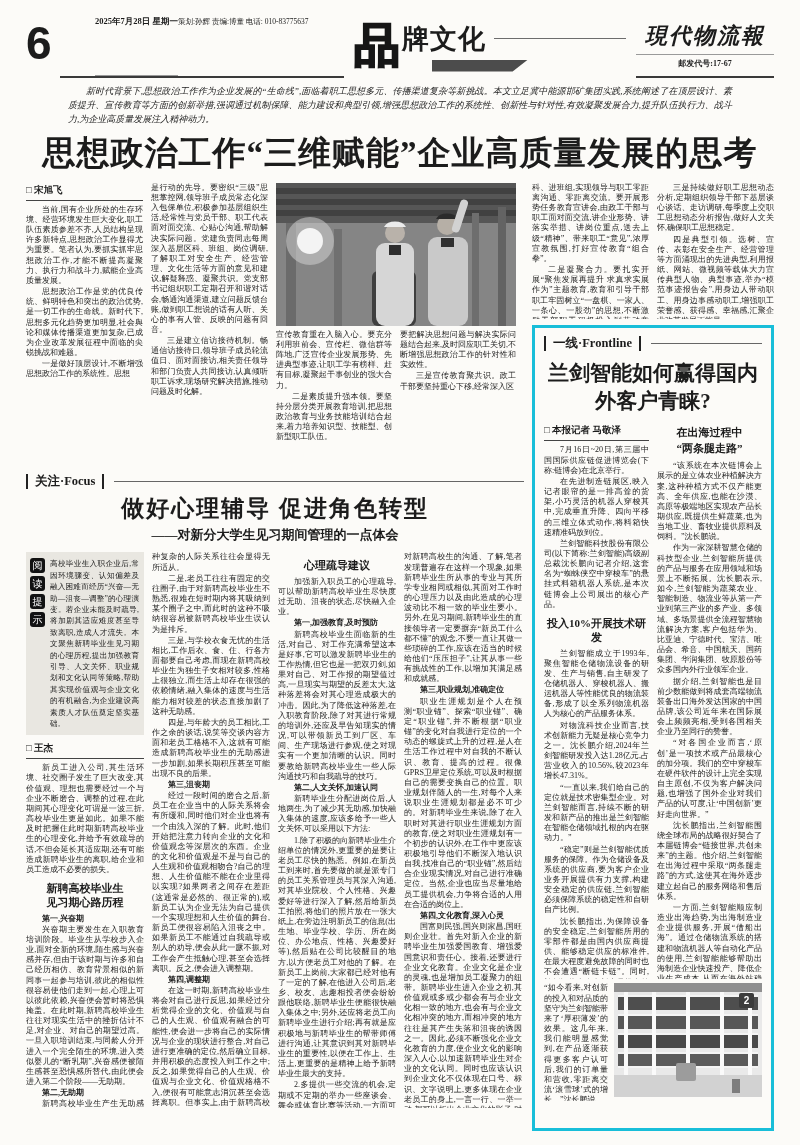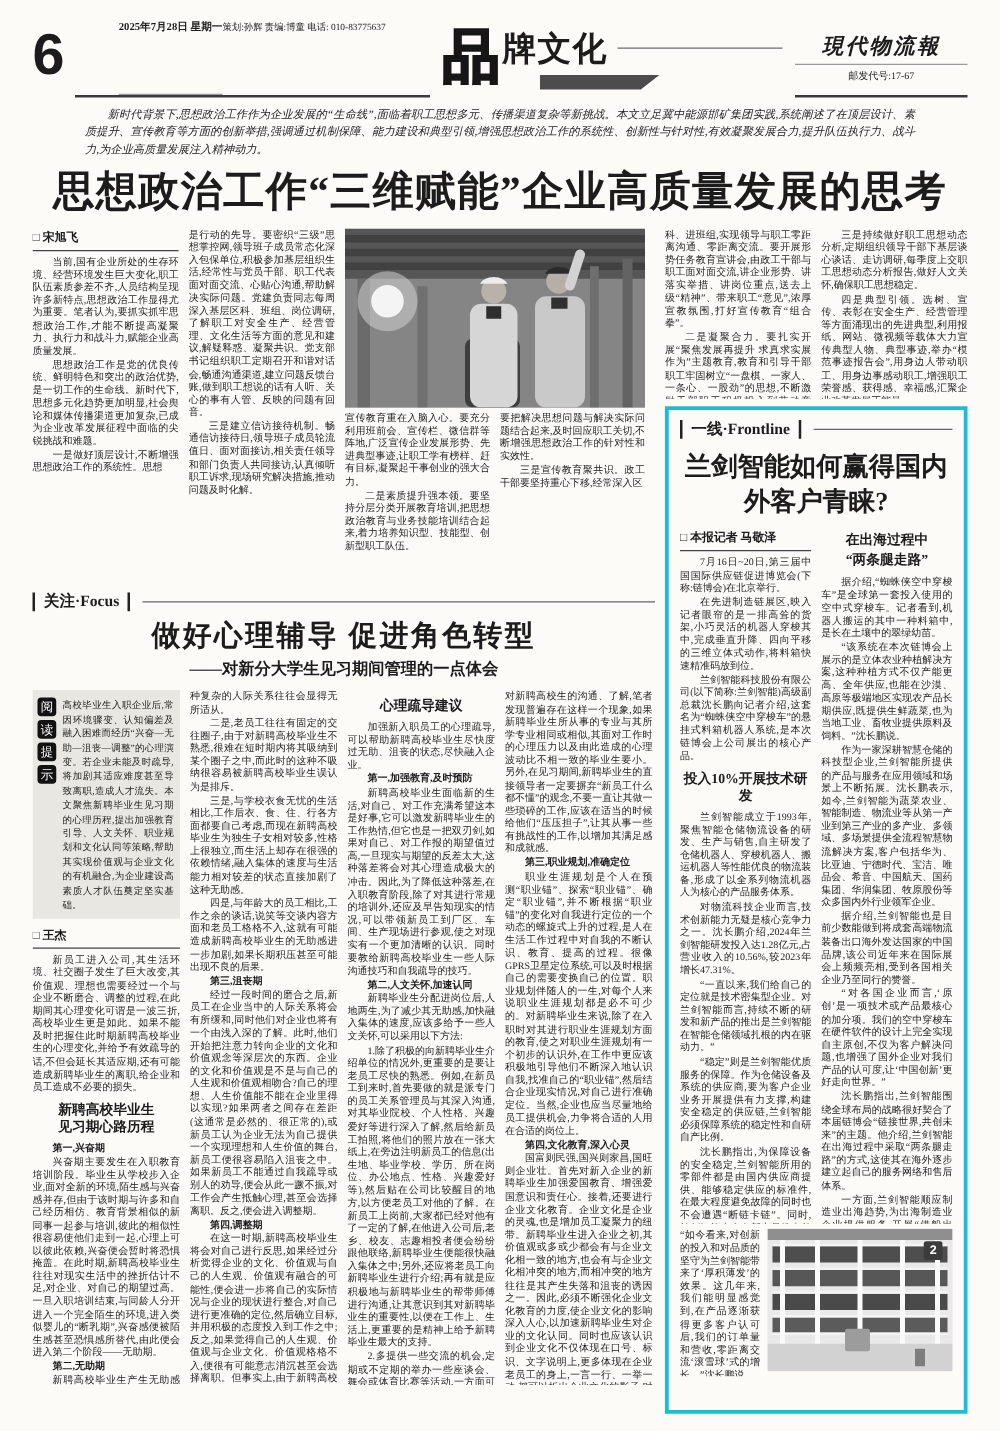--- a/index.html
+++ b/index.html
@@ -17,23 +17,23 @@
   .mast-big{font-size:46px;line-height:1;color:#ffffff;-webkit-text-stroke:2px #161616;
             text-stroke:2px #161616;font-weight:700;}
   .mast-right{flex:1;display:flex;flex-direction:column;margin-left:2px;}
   .mast-row{display:flex;align-items:center;}
   .mast-rest{font-size:27px;font-weight:900;letter-spacing:1px;}
   .mast-line{flex:1;height:1.5px;background:#6d6d6d;margin-left:8px;}
   .trap{width:96px;height:12px;background:#4c4c4c;margin:3px 0 0 30px;
         clip-path:polygon(0 0,100% 0,84% 100%,0 100%);}
   .hdr-right{width:138px;display:flex;flex-direction:column;justify-content:center;
              border-bottom:2px solid #3a3a3a;text-align:center;}
-  .paper-name{font-size:17px;font-weight:900;font-style:italic;letter-spacing:2px;
+  .paper-name{font-size:22px;font-weight:900;font-style:italic;letter-spacing:2px;
               padding-bottom:3px;border-bottom:1px solid #9a9a9a;}
-  .postal{font-size:8px;font-weight:400;padding-top:3px;}
+  .postal{font-size:8px;font-weight:700;padding-top:3px;}
   
   .intro{font-size:9px;font-style:italic;line-height:1.55;text-align:justify;
          margin:7px 42px 2px;text-indent:2em;color:#222;}
   .lead-headline{font-size:33px;font-weight:900;text-align:center;letter-spacing:1px;
                  margin:4px 0 7px;white-space:nowrap;}
   .content-row{display:flex;gap:8px;}
   .zone-left{width:498px;}
   .zone-right{width:242px;}
   .col{overflow:hidden;}
   .para{margin:0 0 1px;font-size:8px;line-height:1.27;text-align:justify;text-indent:2em;}
@@ -254,21 +254,20 @@
                 <p class="para">兰剑智能成立于1993年,聚焦智能仓储物流设备的研发、生产与销售,自主研发了仓储机器人、穿梭机器人、搬运机器人等性能优良的物流装备,形成了以全系列物流机器人为核心的产品服务体系。</p>
                 <p class="para">对物流科技企业而言,技术创新能力无疑是核心竞争力之一。沈长鹏介绍,2024年兰剑智能研发投入达1.28亿元,占营业收入的10.56%,较2023年增长47.31%。</p>
                 <p class="para">“一直以来,我们给自己的定位就是技术密集型企业。对兰剑智能而言,持续不断的研发和新产品的推出是兰剑智能在智能仓储领域扎根的内在驱动力。”</p>
                 <p class="para">“稳定”则是兰剑智能优质服务的保障。作为仓储设备及系统的供应商,要为客户企业业务开展提供有力支撑,构建安全稳定的供应链,兰剑智能必须保障系统的稳定性和自研自产比例。</p>
                 <p class="para">沈长鹏指出,为保障设备的安全稳定,兰剑智能所用的零部件都是由国内供应商提供、能够稳定供应的标准件,在最大程度避免故障的同时也不会遭遇“断链卡链”。同时,兰剑智能也会在新产品推出前进行多次测试,并在产品发货前进行最终测试。</p>
               </div>
           </div>
           <div class="c col">
               <p class="para subc2" style="white-space: pre-line;">在出海过程中
 “两条腿走路”</p>
-              <p class="para">据介绍,“蜘蛛侠空中穿梭车”是全球第一套投入使用的空中式穿梭车。记者看到,机器人搬运的其中一种料箱中,是长在土壤中的翠绿幼苗。</p>
               <p class="para">“该系统在本次链博会上展示的是立体农业种植解决方案,这种种植方式不仅产能更高、全年供应,也能在沙漠、高原等极端地区实现农产品长期供应,既提供生鲜蔬菜,也为当地工业、畜牧业提供原料及饲料。”沈长鹏说。</p>
               <p class="para">作为一家深耕智慧仓储的科技型企业,兰剑智能所提供的产品与服务在应用领域和场景上不断拓展。沈长鹏表示,如今,兰剑智能为蔬菜农业、智能制造、物流业等从第一产业到第三产业的多产业、多领域、多场景提供全流程智慧物流解决方案,客户包括华为、比亚迪、宁德时代、宝洁、唯品会、希音、中国航天、国药集团、华润集团、牧原股份等众多国内外行业领军企业。</p>
               <p class="para">据介绍,兰剑智能也是目前少数能做到将成套高端物流装备出口海外发达国家的中国品牌,该公司近年来在国际展会上频频亮相,受到各国相关企业乃至同行的赞誉。</p>
               <p class="para">“对各国企业而言,‘原创’是一项技术或产品最核心的加分项。我们的空中穿梭车在硬件软件的设计上完全实现自主原创,不仅为客户解决问题,也增强了国外企业对我们产品的认可度,让‘中国创新’更好走向世界。”</p>
               <p class="para">沈长鹏指出,兰剑智能围绕全球布局的战略很好契合了本届链博会“链接世界,共创未来”的主题。他介绍,兰剑智能在出海过程中采取“两条腿走路”的方式,这使其在海外逐步建立起自己的服务网络和售后体系。</p>
               <p class="para">一方面,兰剑智能顺应制造业出海趋势,为出海制造业企业提供服务,开展“借船出海”。通过仓储物流系统的搭建和物流机器人等自动化产品的使用,兰剑智能能够帮助出海制造企业快速投产、降低企业生产成本,从而在海外站稳脚跟。</p>
             </div>
         </div>
         <div class="fl-bottom">
           <div class="fl-bottom-text col">

